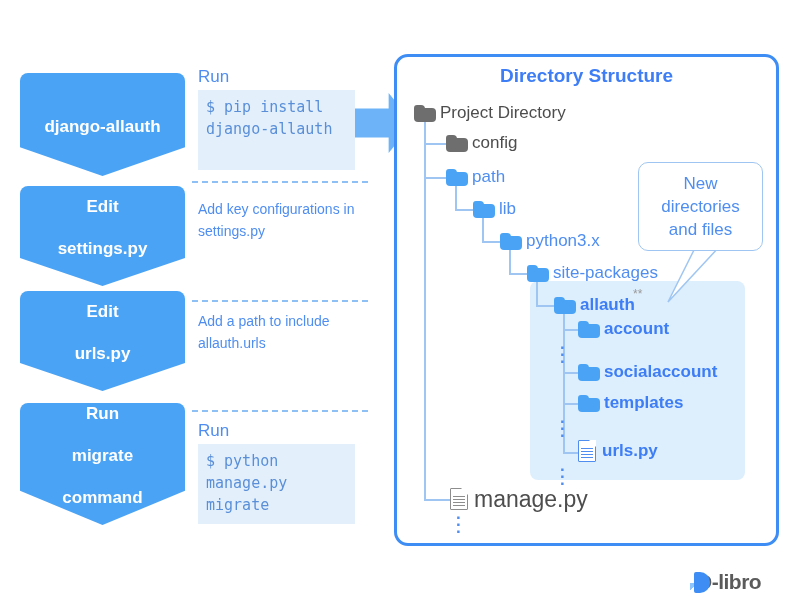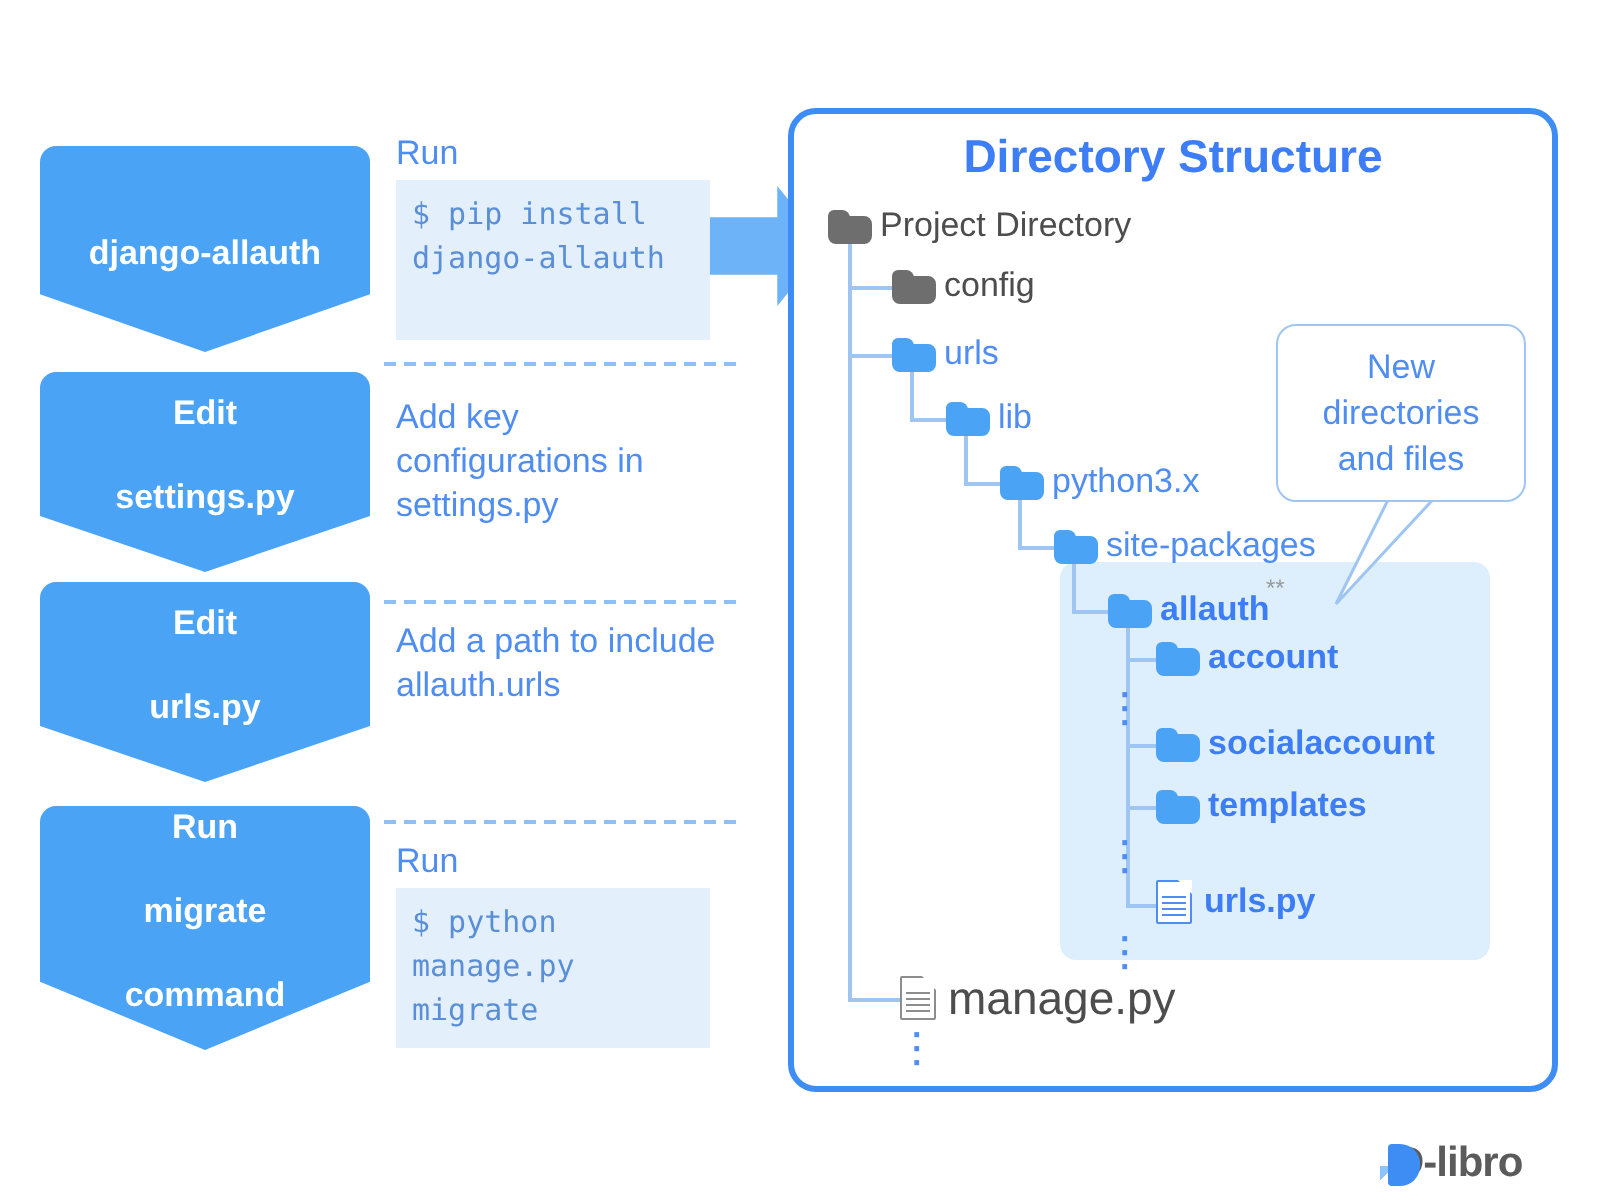--- a/index.html
+++ b/index.html
@@ -28,21 +28,21 @@
     box-sizing:border-box;
     padding:0 6px 18px 6px;
     -webkit-clip-path:polygon(0 0,100% 0,100% 72%,50% 100%,0 72%);
     clip-path:polygon(0 0,100% 0,100% 72%,50% 100%,0 72%);
   }
   .chev span{display:block;}
 
   .rtext{
     position:absolute;
     color:#4f8ef0;
-    font-size:17px;
+    font-size:14px;
     line-height:22px;
   }
   .rlabel{
     position:absolute;
     color:#4f8ef0;
     font-size:17px;
     line-height:21px;
   }
   .code{
     position:absolute;
@@ -76,21 +76,21 @@
     border-radius:14px;
     box-sizing:border-box;
     background:#ffffff;
   }
   .panel-title{
     position:absolute;
     width:100%;
     text-align:center;
     color:#3d7df5;
     font-weight:bold;
-    font-size:23px;
+    font-size:19px;
   }
 
   .highlight{
     position:absolute;
     background:#ddeefc;
     border-radius:8px;
   }
 
   
   .node{
@@ -291,21 +291,21 @@
         <i></i>
       </span>
     <span class="lbl">config</span>
   </div>
 
   <div class="node blue" style="left:446px;top:167px;">
     <span class="folder">
         <b></b>
         <i></i>
       </span>
-    <span class="lbl">urls</span>
+    <span class="lbl">path</span>
   </div>
 
   <div class="node blue" style="left:473px;top:199px;">
     <span class="folder">
         <b></b>
         <i></i>
       </span>
     <span class="lbl">lib</span>
   </div>
 

